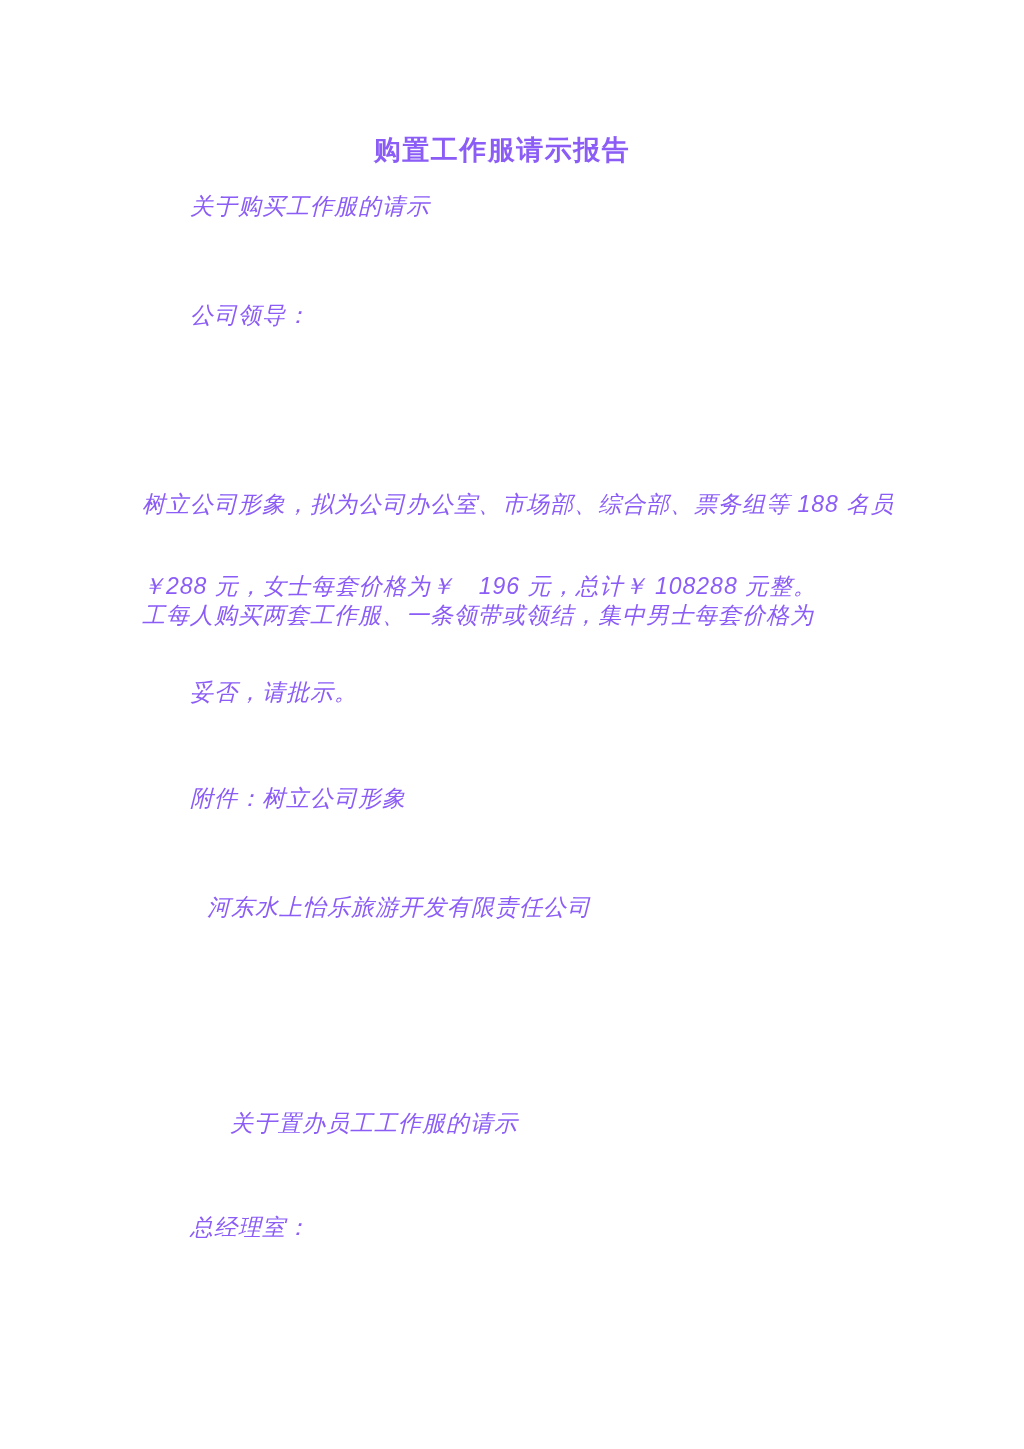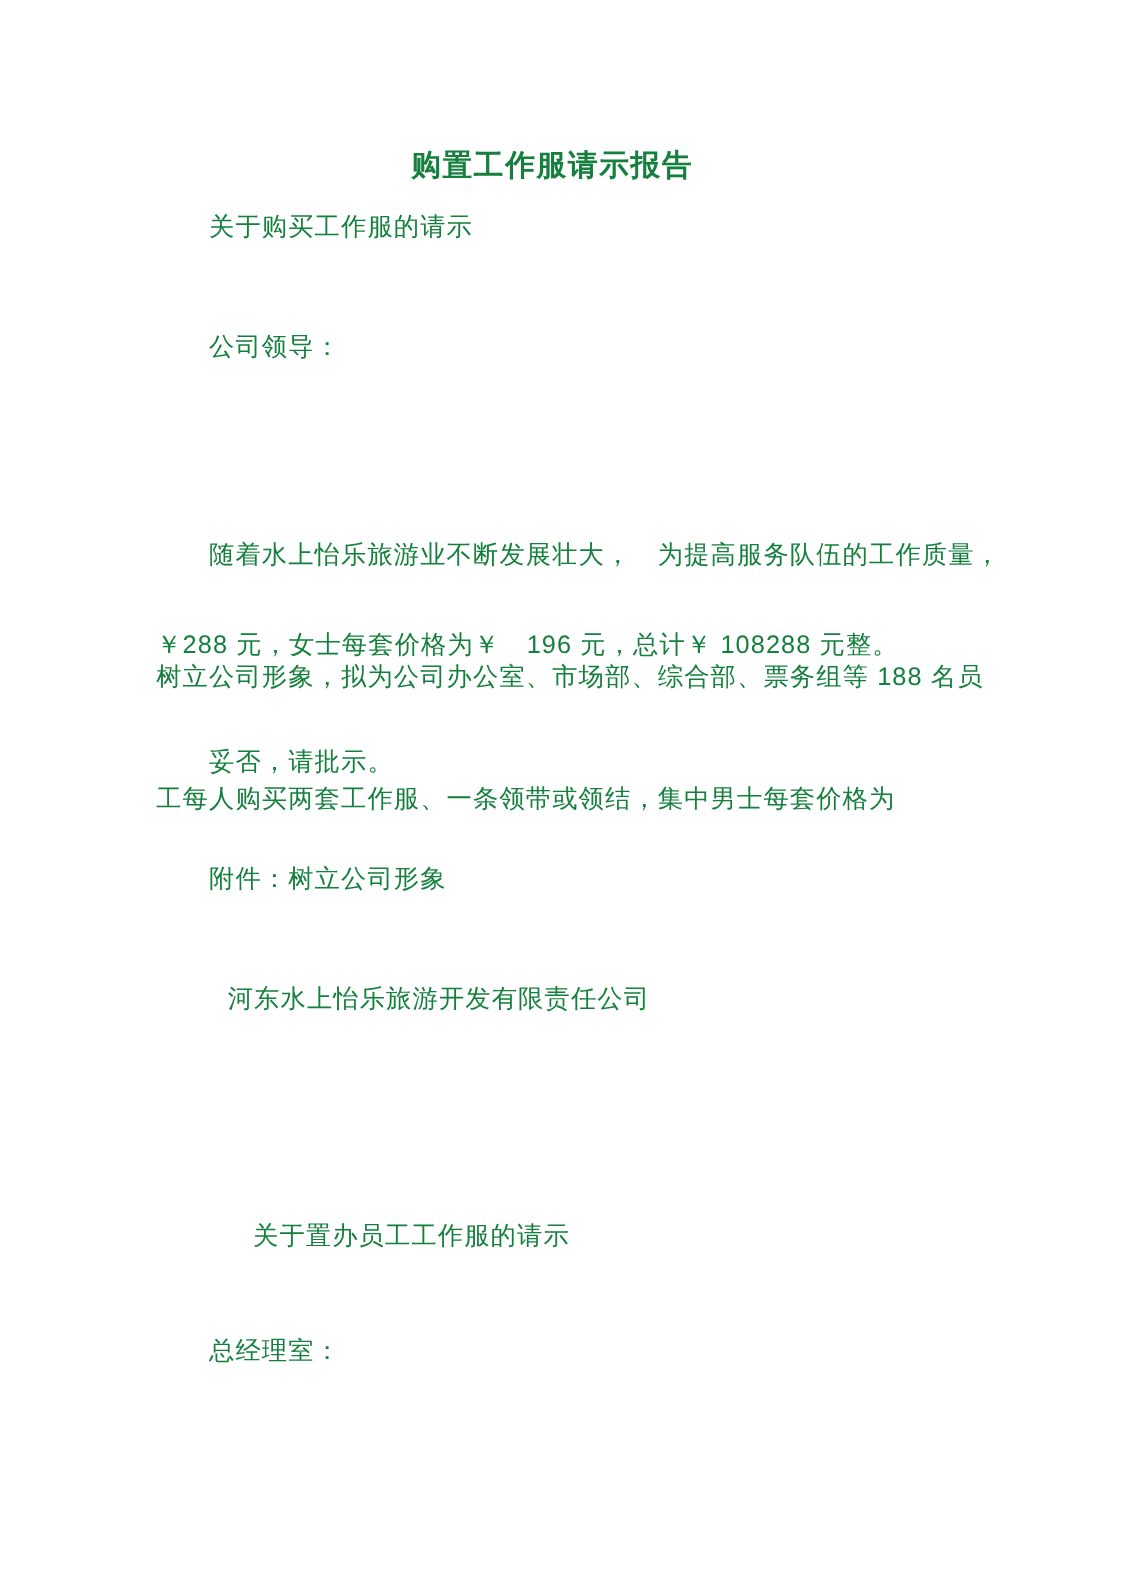--- a/index.html
+++ b/index.html
@@ -7,30 +7,31 @@
     padding: 0;
     background: #ffffff;
   }
   .page {
     position: relative;
     width: 1024px;
     height: 1449px;
     background: #ffffff;
     overflow: hidden;
     font-family: "Liberation Sans", sans-serif;
-    color: #15803d;
+    color: #8b5cf6;
   }
   .blk {
     position: absolute;
     margin: 0;
     font-size: 23px;
     font-weight: normal;
     letter-spacing: 1px;
     line-height: 32px;
     white-space: pre;
+    font-style: italic;
   }
   .doc-title {
     position: absolute;
     margin: 0;
     top: 132px;
     left: 0;
     width: 1004px; 
     text-align: center;
     font-size: 27px;
     font-weight: bold;
@@ -56,21 +57,20 @@
 
 <div class="page">
 
   <h1 class="doc-title">购置工作服请示报告</h1>
 
   <p class="blk subtitle">关于购买工作服的请示</p>
 
   <p class="blk salutation">公司领导：</p>
 
   <div class="blk body-para">
-    <div class="pline indent">随着水上怡乐旅游业不断发展壮大，　为提高服务队伍的工作质量，</div>
     <div class="pline">树立公司形象，拟为公司办公室、市场部、综合部、票务组等 188 名员</div>
     <div class="pline">工每人购买两套工作服、一条领带或领结，集中男士每套价格为</div>
   </div>
 
   <p class="blk amount-line">￥288 元，女士每套价格为￥　196 元，总计￥ 108288 元整。</p>
 
   <p class="blk approval">妥否，请批示。</p>
 
   <p class="blk attachment">附件：树立公司形象</p>
 

